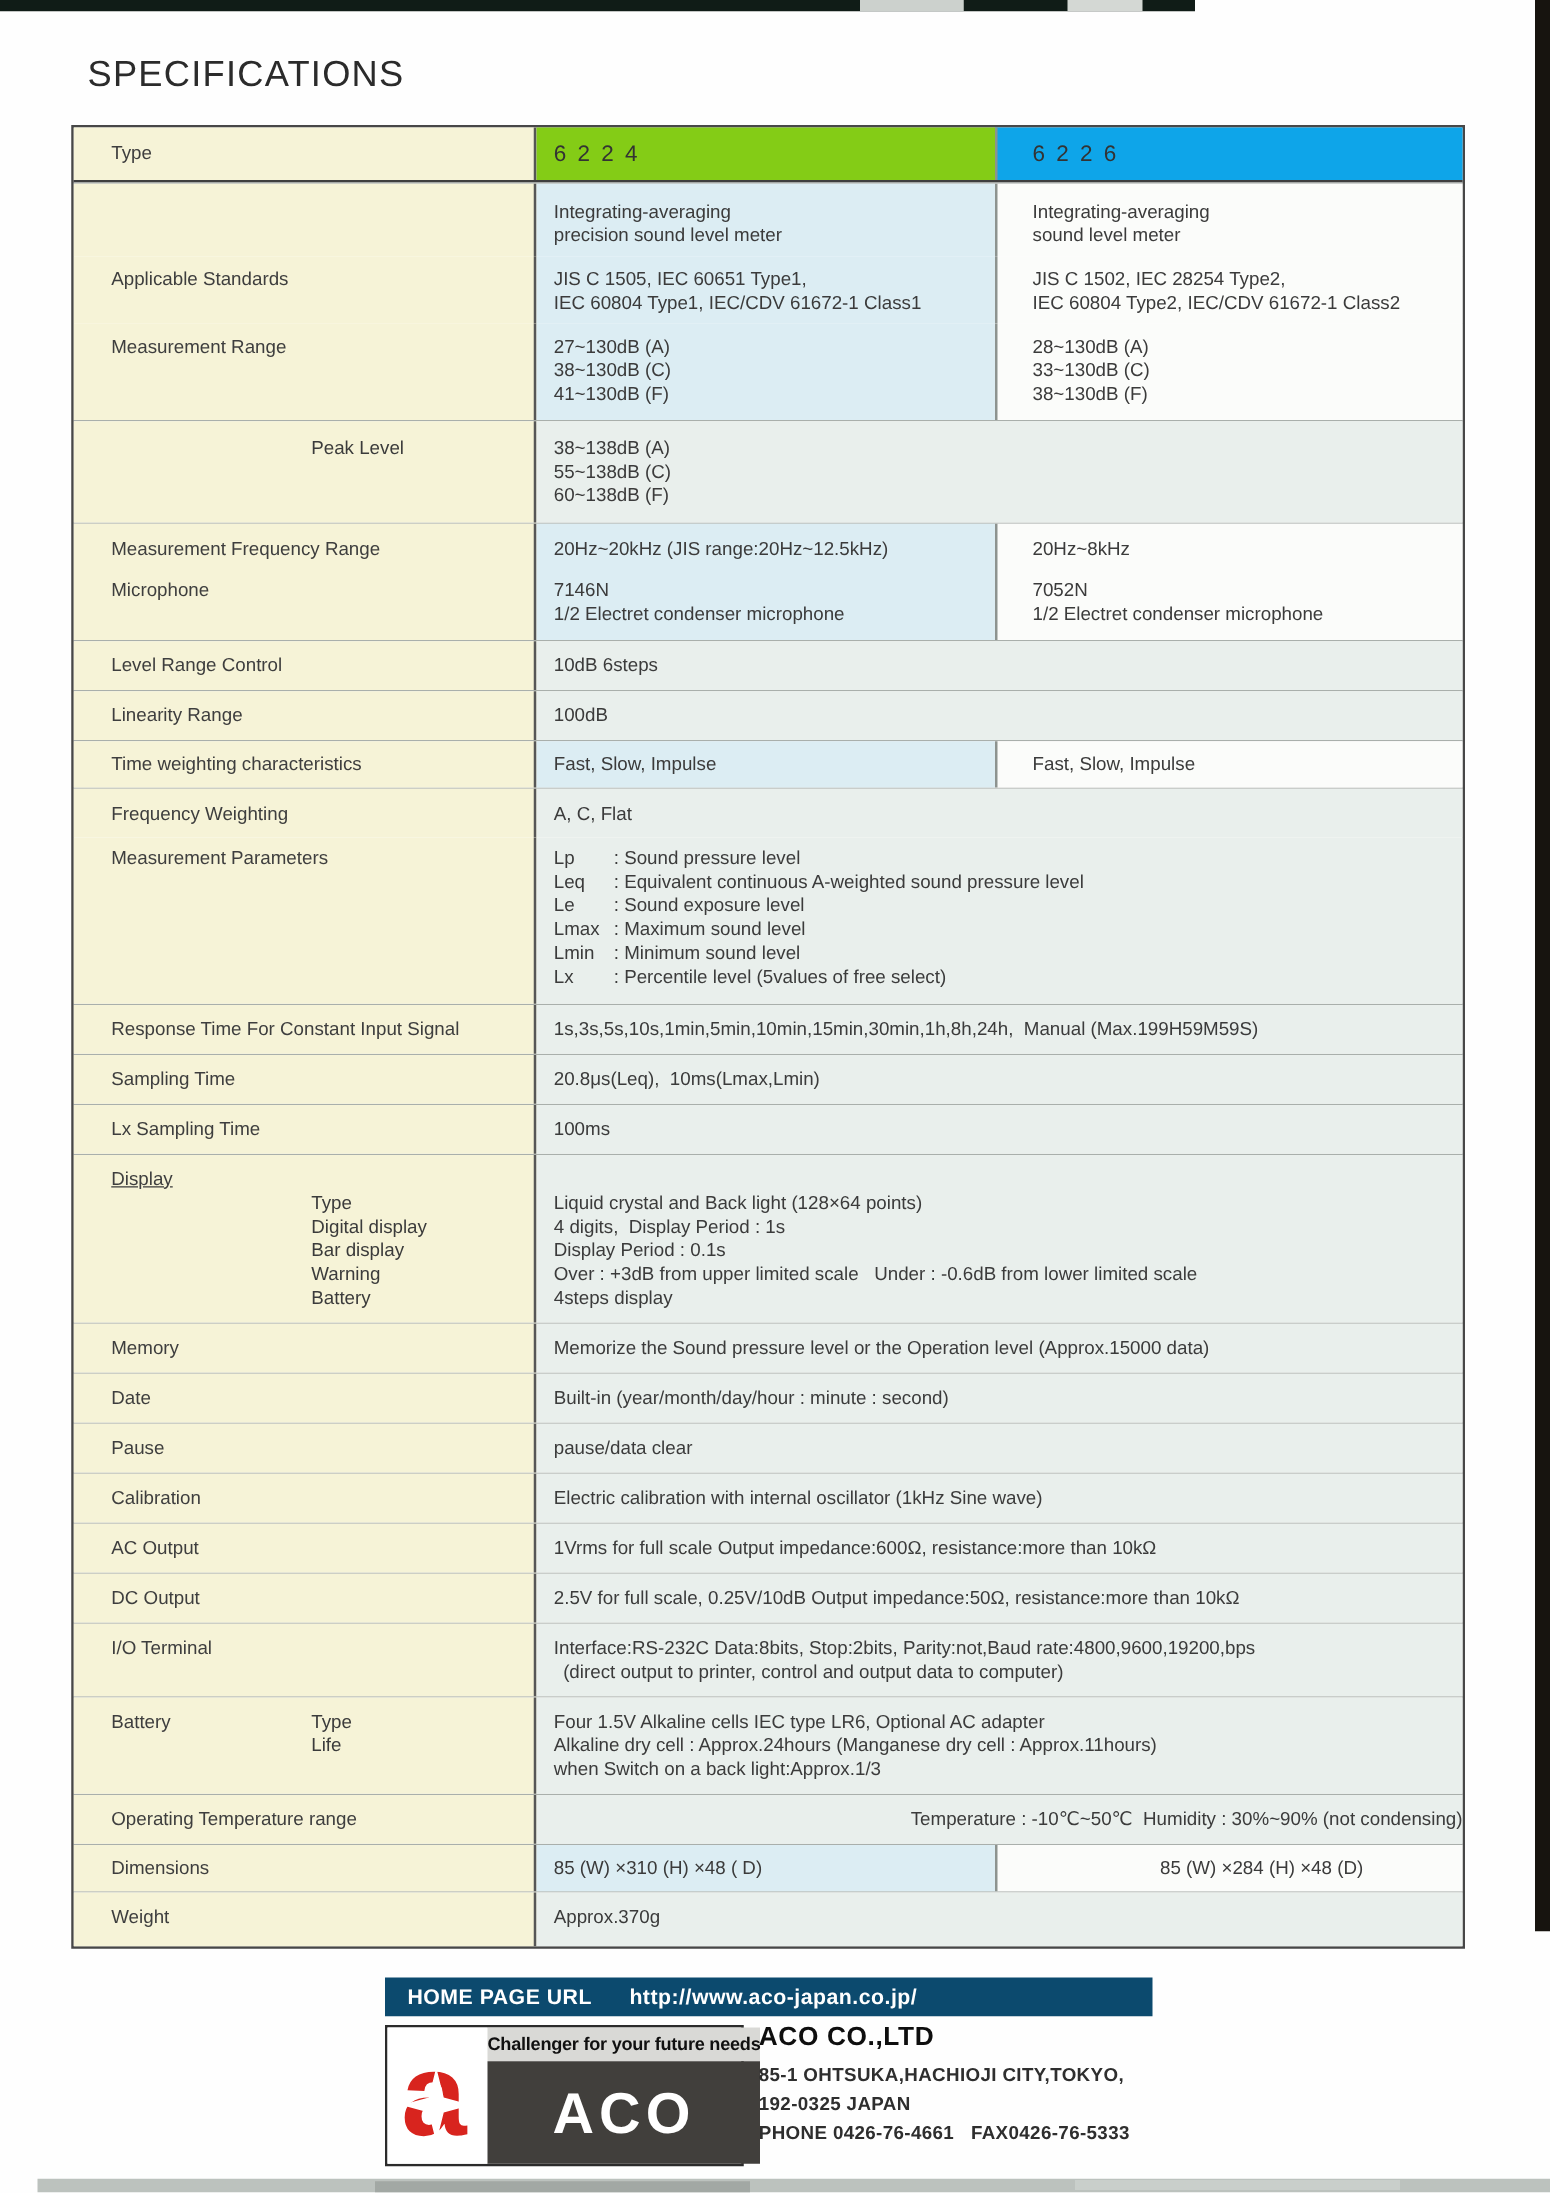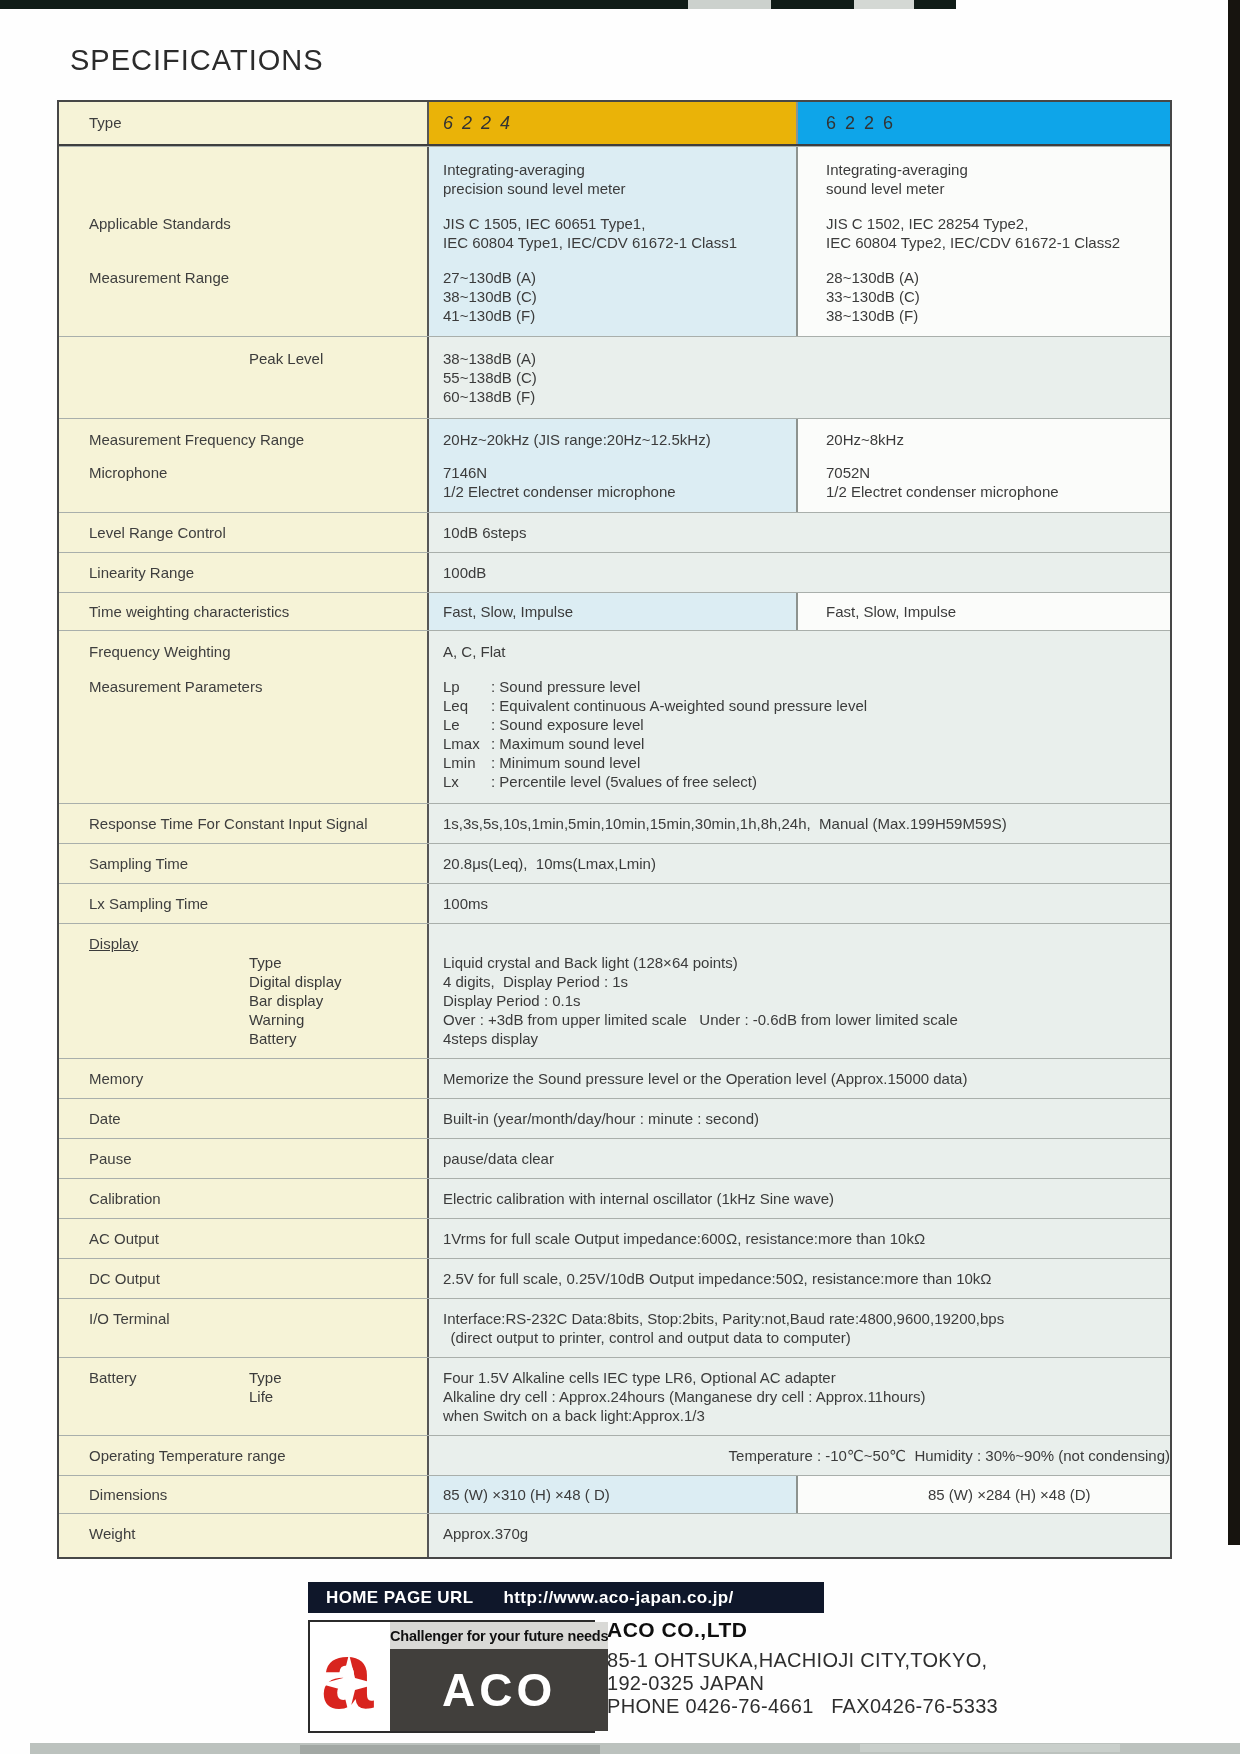--- a/index.html
+++ b/index.html
@@ -30,39 +30,39 @@
            padding-left:30px;box-sizing:border-box;position:relative;}
   .main-label{font-size:15px;line-height:19px;color:#3e3e3e;}
   .sublabels{position:absolute;left:190px;width:175px;font-size:15px;line-height:19px;color:#3e3e3e;}
   .c-data1{width:367px;flex:0 0 367px;background:#dcedf3;padding-left:14px;box-sizing:border-box;}
   .c-data2{flex:1;background:#fbfcfa;border-left:2px solid #8d938f;padding-left:28px;box-sizing:border-box;}
   .c-dataf{flex:1;background:#e9efec;padding-left:14px;box-sizing:border-box;}
   .line{font-size:15px;line-height:19px;white-space:pre-wrap;color:#3b3b3b;}
   .param-line{display:flex;font-size:15px;line-height:19px;color:#3b3b3b;}
   .p-term{width:48px;flex:0 0 48px;}
   .row.header{border-bottom:2px solid #3e3e3e;}
-  .row.header .c-data1{background:#eab308;font-style:italic;}
+  .row.header .c-data1{background:#84cc16;}
   .row.header .c-data2{background:#0ea5e9;}
   .model-no{font-size:18px;letter-spacing:9px;color:#333;}
 
   
-  .home-bar{position:absolute;left:308px;top:1582px;width:516px;height:31px;background:#0f172a;
+  .home-bar{position:absolute;left:308px;top:1582px;width:614px;height:31px;background:#0c4a6e;
             display:flex;align-items:center;gap:30px;padding-left:18px;box-sizing:border-box;}
   .home-bar span{color:#ffffff;font-weight:bold;font-size:17px;letter-spacing:.4px;white-space:pre;}
   .logo-box{position:absolute;left:308px;top:1620px;width:287px;height:113px;border:2px solid #2b2b2b;
             box-sizing:border-box;display:flex;background:#ffffff;}
   .emblem{width:80px;flex:0 0 80px;display:flex;align-items:center;justify-content:center;background:#fff;}
   .logo-right{flex:1;display:flex;flex-direction:column;}
   .tagline{height:27px;background:#d9d9d6;color:#101010;font-size:14.5px;font-weight:bold;
            display:flex;align-items:center;justify-content:center;letter-spacing:-.2px;white-space:nowrap;}
   .brand{flex:1;background:#413f3c;color:#ffffff;display:flex;align-items:center;justify-content:center;
          font-size:46px;font-weight:bold;letter-spacing:4px;}
   .company{position:absolute;left:607px;top:1618px;}
   .company-name{font-size:21px;font-weight:bold;color:#0e0e0e;letter-spacing:.5px;margin-bottom:7px;}
-  .company-line{font-size:20px;color:#2e2e2e;line-height:23px;letter-spacing:.3px;white-space:pre;}
+  .company-line{font-size:15px;color:#2e2e2e;line-height:23px;letter-spacing:.3px;white-space:pre;font-weight:bold;}
 </style>
 </head>
 <body>
 
 <div class="page">
 
   <div class="art-top"></div>
   <div class="art-top-gap1"></div>
   <div class="art-top-gap2"></div>
   <div class="art-right"></div>

